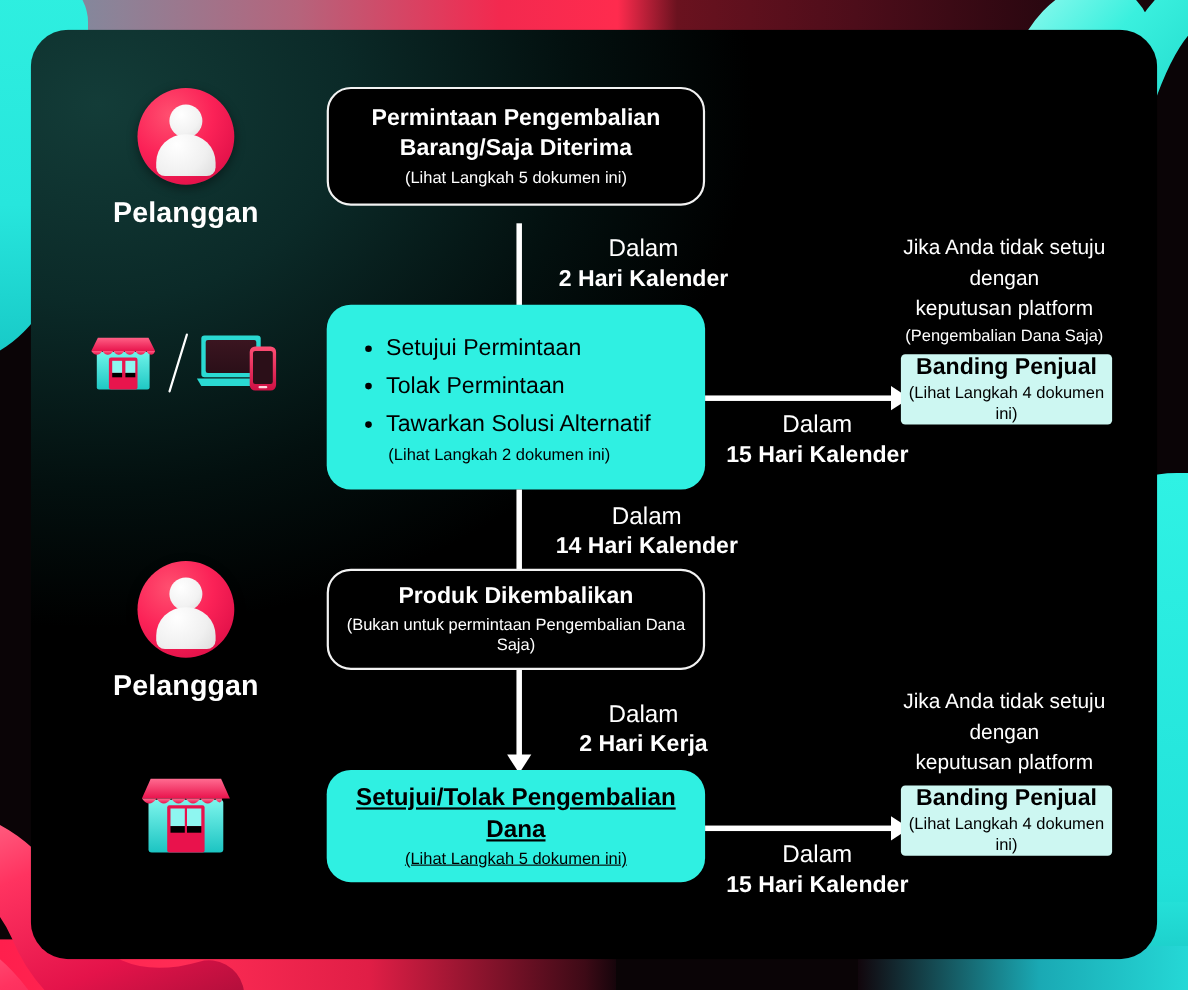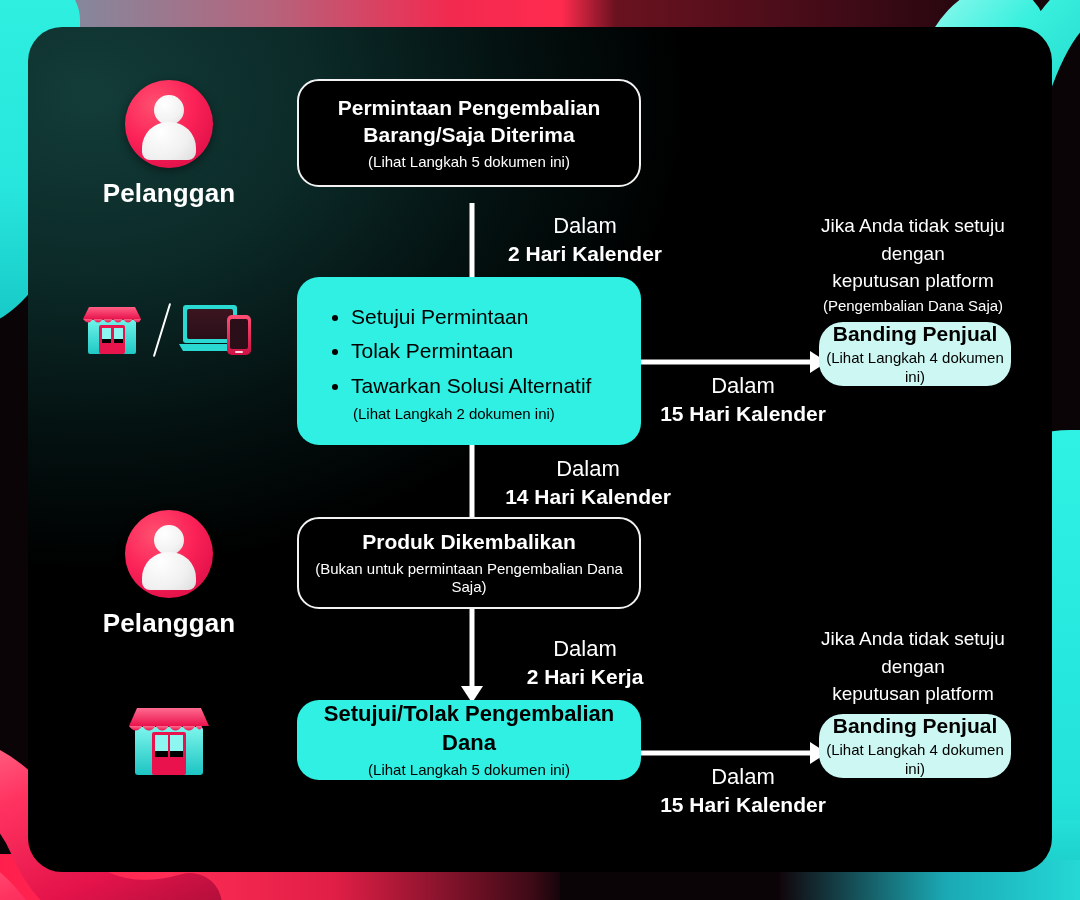--- a/index.html
+++ b/index.html
@@ -112,21 +112,21 @@
     border-radius: 22px;
     color: #ffffff;
   }
   .node.cyan {
     background: #2ff0e2;
     border-radius: 22px;
     color: #000000;
   }
   .node.mint {
     background: #cdf7f2;
-    border-radius: 24px;
+    border-radius: 4px;
     color: #000000;
   }
   .node .t1 { font-size: 21px; font-weight: bold; line-height: 1.28; }
   .node .t2 { font-size: 15px; font-weight: normal; margin-top: 4px; line-height: 1.25; }
 
   .bullets { text-align: left; padding-left: 38px; width: 100%; }
   .bullets li { font-size: 21px; line-height: 1.62; list-style: disc; margin-left: 16px; }
   .bullets-note { font-size: 15px; margin-top: 2px; padding-left: 56px; text-align:center; }
 
   
@@ -351,21 +351,21 @@
 
     <div class="arrow arrow-v" style="left: 432px; top: 582px; width: 24px; height: 94px;">
       <div class="shaft" style="height: 78px;"></div>
       <div class="head"></div>
     </div>
     <div class="edge-label" style="left: 462px; top: 608px; width: 190px;">
       <div class="lead">Dalam</div>
       <div class="val">2 Hari Kerja</div>
     </div>
 
-    <div class="node cyan" style="left: 269px; top: 673px; width: 344px; height: 80px;">
+    <div class="node cyan" style="left: 269px; top: 673px; width: 344px; height: 102px; text-decoration: underline;">
       <div class="t1" style="font-size:22px;">Setujui/Tolak Pengembalian Dana</div>
       <div class="t2">(Lihat Langkah 5 dokumen ini)</div>
     </div>
 
     <div class="arrow arrow-h" style="left: 613px; top: 714px; width: 186px; height: 24px;">
       <div class="shaft" style="width: 170px;"></div>
       <div class="head"></div>
     </div>
     <div class="edge-label" style="left: 630px; top: 736px; width: 170px;">
       <div class="lead">Dalam</div>

